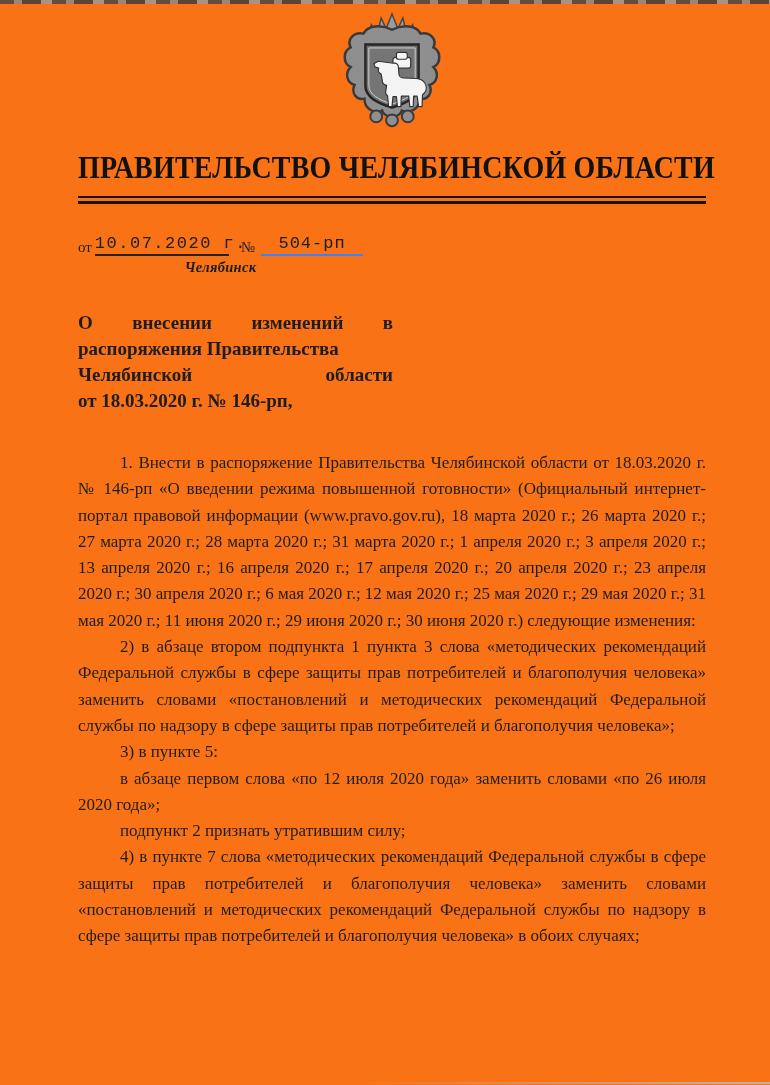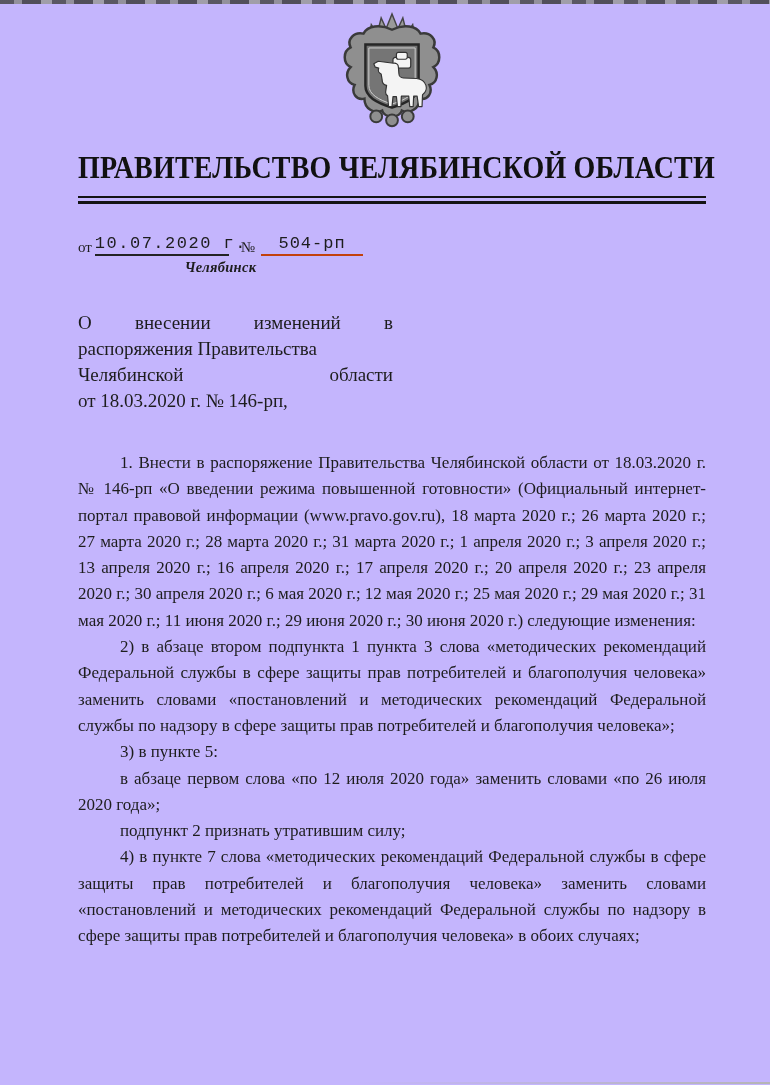--- a/index.html
+++ b/index.html
@@ -1,20 +1,20 @@
 <!DOCTYPE html>
 <html lang="ru"><head>
 <meta charset="utf-8">
 <style>
   html,body{margin:0;padding:0;background:#e8e8e8;}
   .page{
     position:relative;
     width:770px;height:1085px;
     margin:0 auto;
-    background:#c4b5fd;
+    background:#f97316;
     font-family:"Liberation Serif", serif;
     color:#1d1d1d;
     overflow:hidden;
     box-sizing:border-box;
   }
   
   .scan-edge-top{
     position:absolute;top:0;left:0;right:0;height:4px;
     background:repeating-linear-gradient(90deg,#474747 0 14px,#8a8a8a 14px 22px,#3d3d3d 22px 41px,#9a9a9a 41px 52px);
     opacity:.85;
@@ -54,36 +54,36 @@
   .req-date{
     width:134px;text-align:center;
     border-bottom:2px solid #232323;
     font-family:"Liberation Mono", monospace;
     font-size:17px;letter-spacing:1.5px;
     padding-bottom:1px;white-space:nowrap;
   }
   .req-no{font-size:15px;padding:0 6px 0 12px;line-height:18px;}
   .req-num{
     width:104px;text-align:center;
-    border-bottom:2px solid #c2410c;
+    border-bottom:2px solid #3b82f6;
     font-family:"Liberation Mono", monospace;
     font-size:17px;letter-spacing:1px;
     padding-bottom:1px;white-space:nowrap;
   }
   .req-place{
     width:285px;text-align:center;
     font-weight:bold;font-size:14.5px;
     margin-top:3px;letter-spacing:0.3px;font-style:italic;
   }
 
   .subject{
     margin-top:34px;width:315px;
     font-size:19px;line-height:26px;
   }
-  .subject .line{white-space:normal;}
+  .subject .line{white-space:normal;font-weight:bold;}
   .subject .line.just{text-align:justify;text-align-last:justify;}
 
   .body-text{margin-top:36px;font-size:17px;line-height:26.3px;text-align:justify;}
   .body-text p{margin:0;text-indent:42px;}
 </style>
 </head>
 <body>
 
 <div class="page">
   <div class="scan-edge-top"></div>

